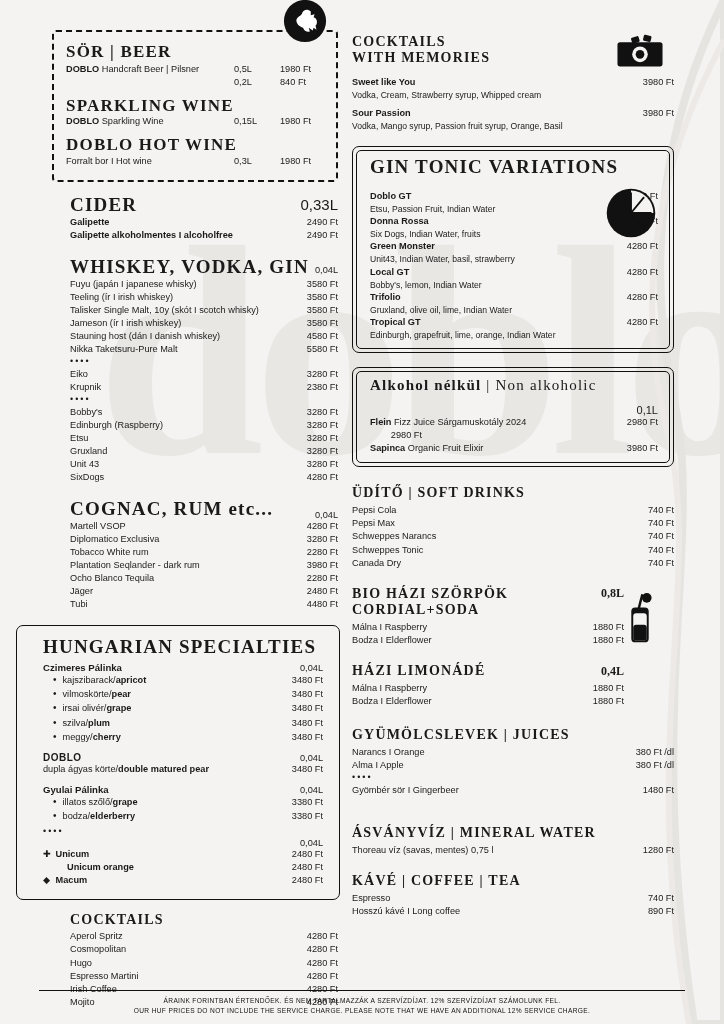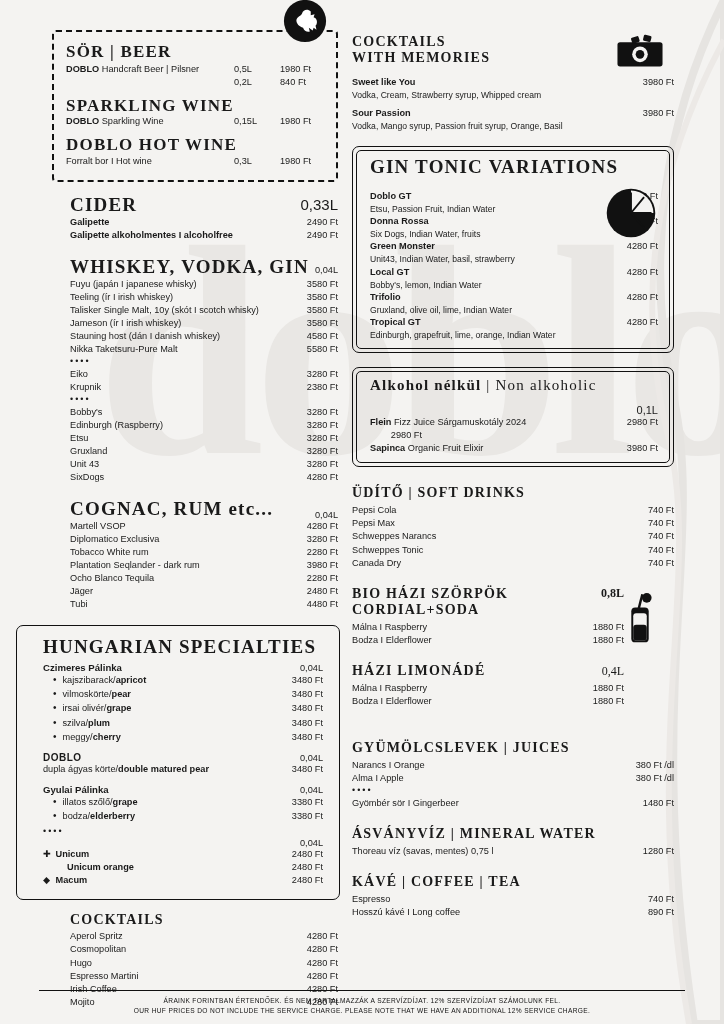--- a/index.html
+++ b/index.html
@@ -540,54 +540,54 @@
         <div class="row">
             <div class="nm">Bodza I Elderflower</div>
             <div class="p-right">1880 Ft</div>
           </div>
       </div>
     </div>
 
     <div style="margin-top:16px;">
       <div style="display:flex; align-items:flex-end;">
         <h2 class="sect xl" style="flex:1;">HÁZI LIMONÁDÉ</h2>
-        <span style="font-size:12px; font-weight:normal; font-family:'Liberation Serif',serif; padding-right:50px;margin-left:25px;">0,4L</span>
+        <span style="font-size:12px; font-weight:bold; font-family:'Liberation Serif',serif; padding-right:50px;margin-left:25px;">0,4L</span>
       </div>
       <div style="margin-top:3px; padding-right:50px;">
         <div class="row">
             <div class="nm">Málna I Raspberry</div>
             <div class="p-right">1880 Ft</div>
           </div>
         <div class="row">
             <div class="nm">Bodza I Elderflower</div>
             <div class="p-right">1880 Ft</div>
           </div>
       </div>
     </div>
 
-    <div style="margin-top:32px;">
+    <div style="margin-top:19px;">
       <h2 class="sect xl">GYÜMÖLCSLEVEK | JUICES</h2>
       <div style="margin-top:3px;">
         <div class="row">
             <div class="nm">Narancs I Orange</div>
             <div class="p-right" style="width:64px;">380 Ft /dl</div>
           </div>
         <div class="row">
             <div class="nm">Alma I Apple</div>
             <div class="p-right" style="width:64px;">380 Ft /dl</div>
           </div>
       </div>
       <div class="dots">••••</div>
       <div class="row">
           <div class="nm">Gyömbér sör I Gingerbeer</div>
           <div class="p-right">1480 Ft</div>
         </div>
     </div>
 
-    <div style="margin-top:16px;">
+    <div style="margin-top:28px;">
       <h2 class="sect xl">ÁSVÁNYVÍZ | MINERAL WATER</h2>
       <div class="row" style="margin-top:3px;">
           <div class="nm">Thoreau víz (savas, mentes) 0,75 l</div>
           <div class="p-right">1280 Ft</div>
         </div>
     </div>
 
     <div style="margin-top:16px;">
       <h2 class="sect xl">KÁVÉ  |  COFFEE  |  TEA</h2>
       <div style="margin-top:3px;">

